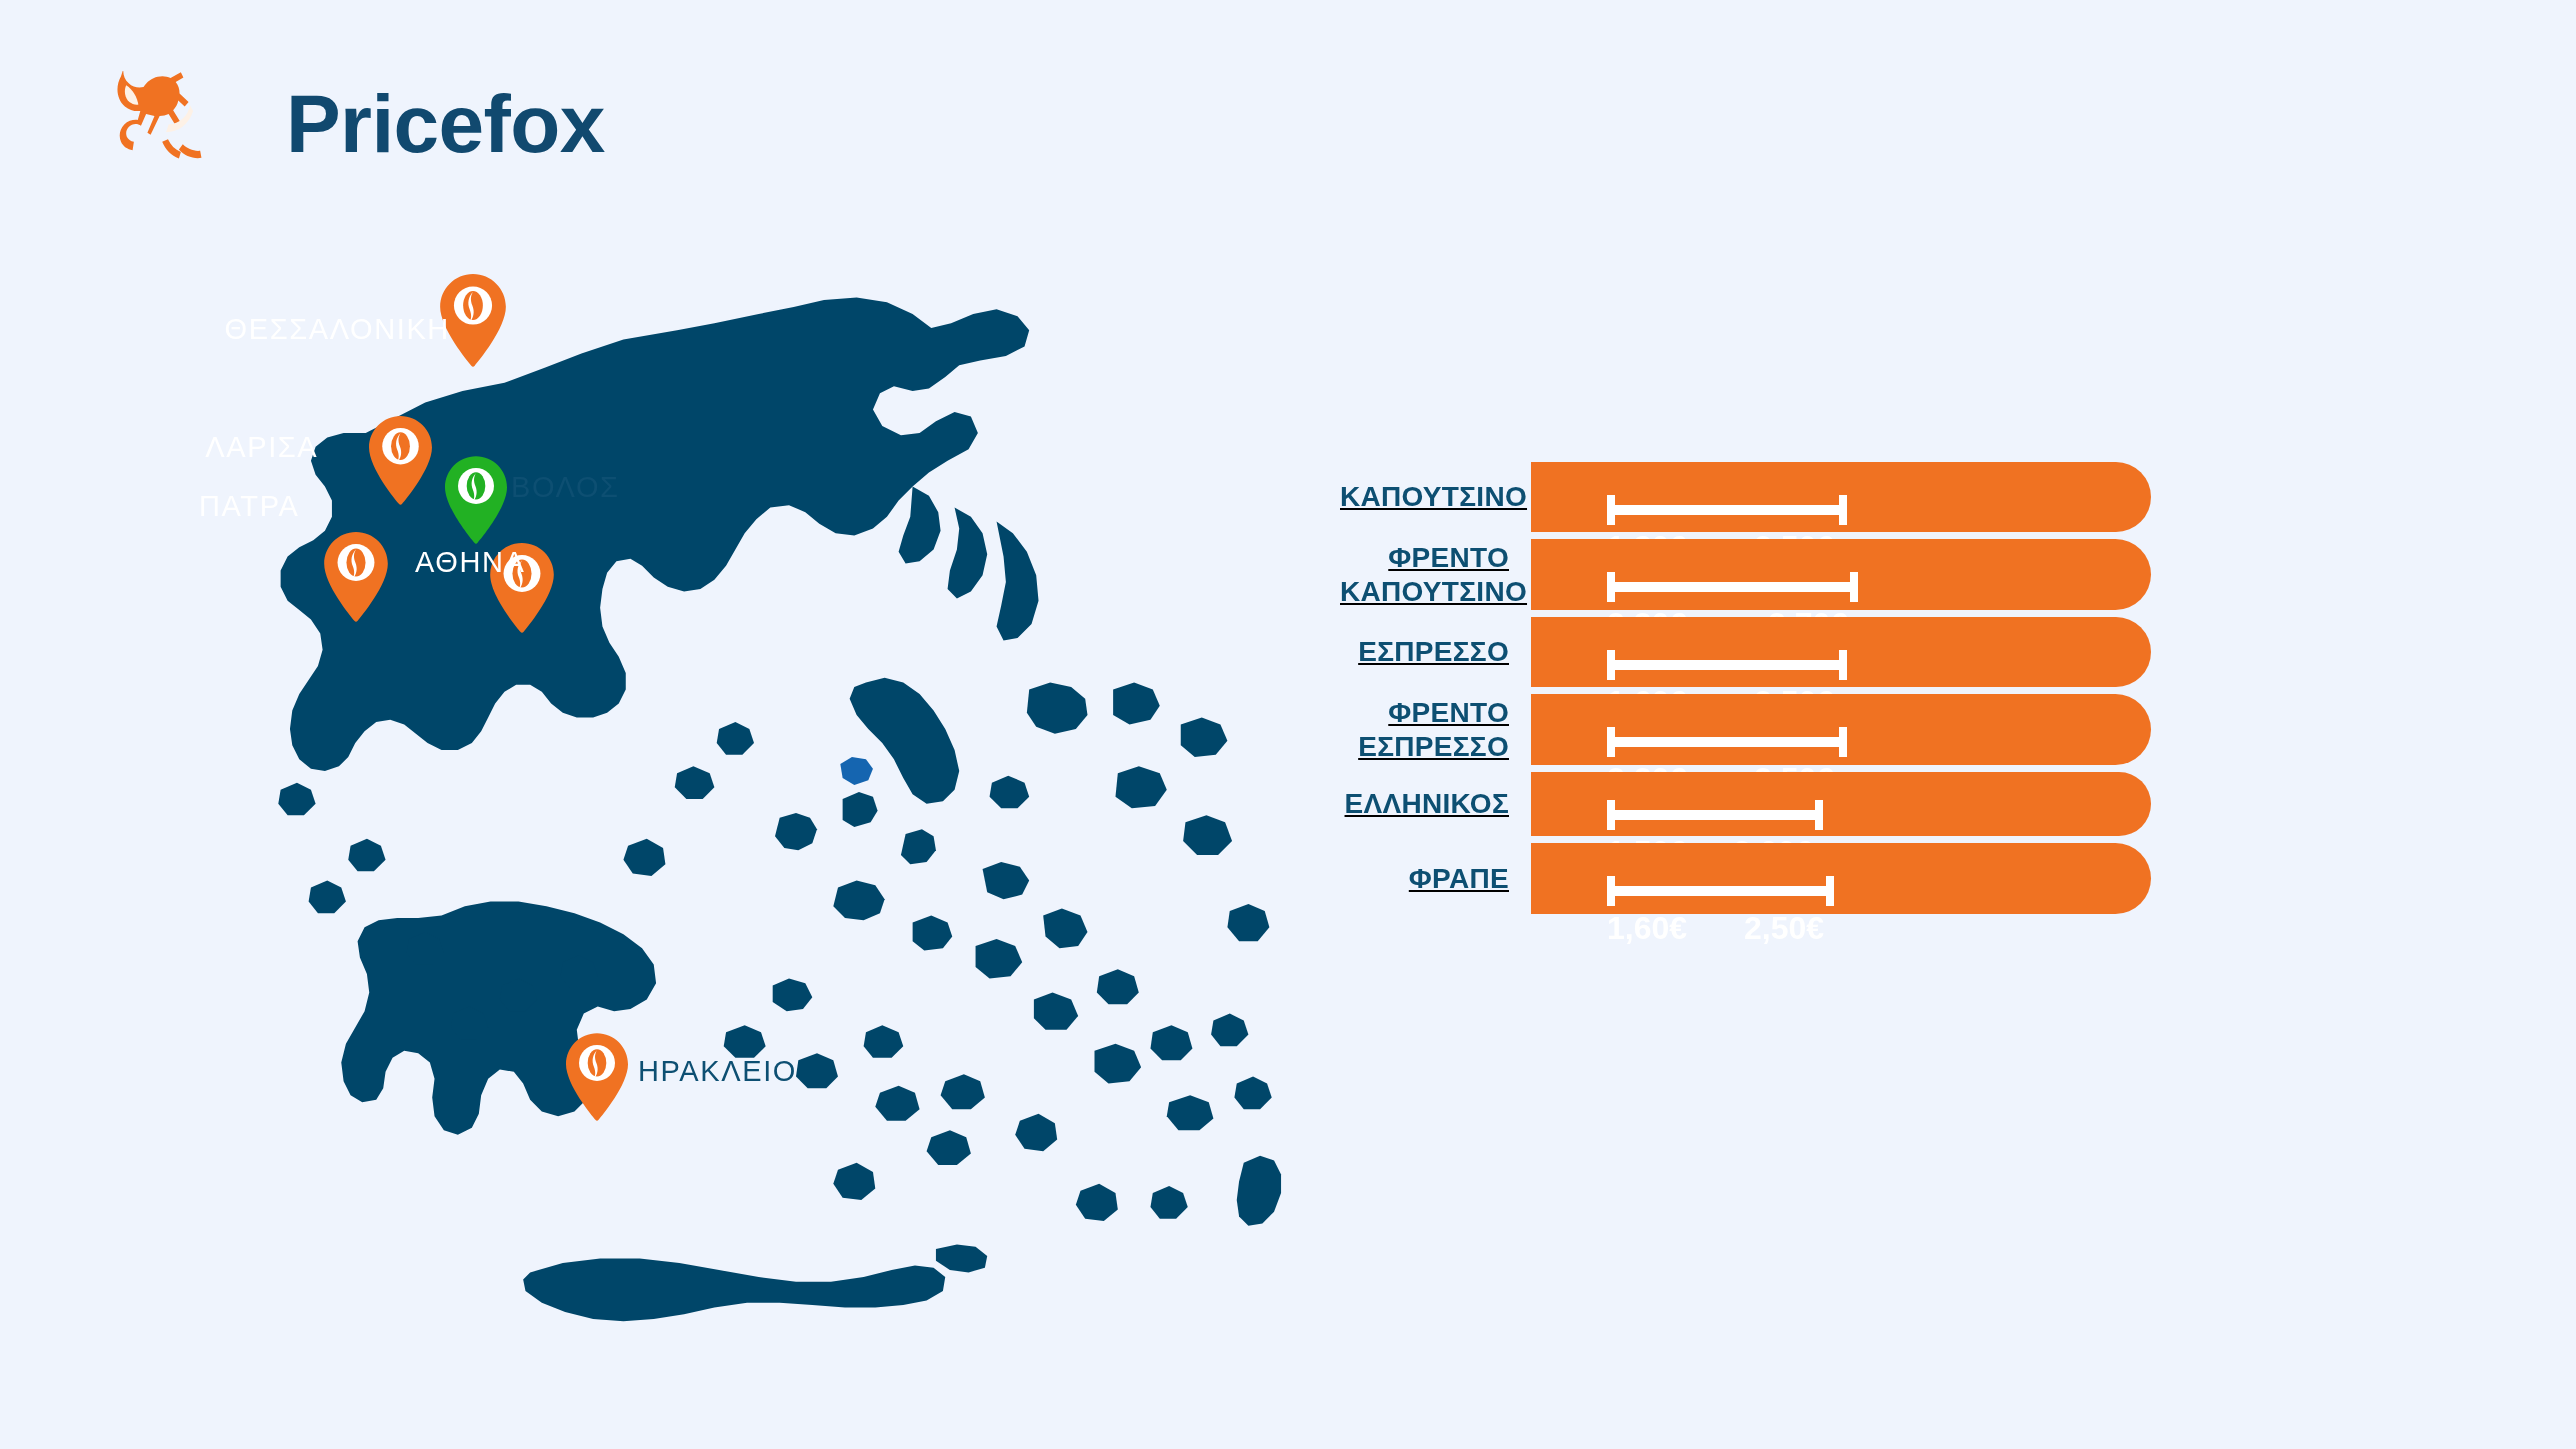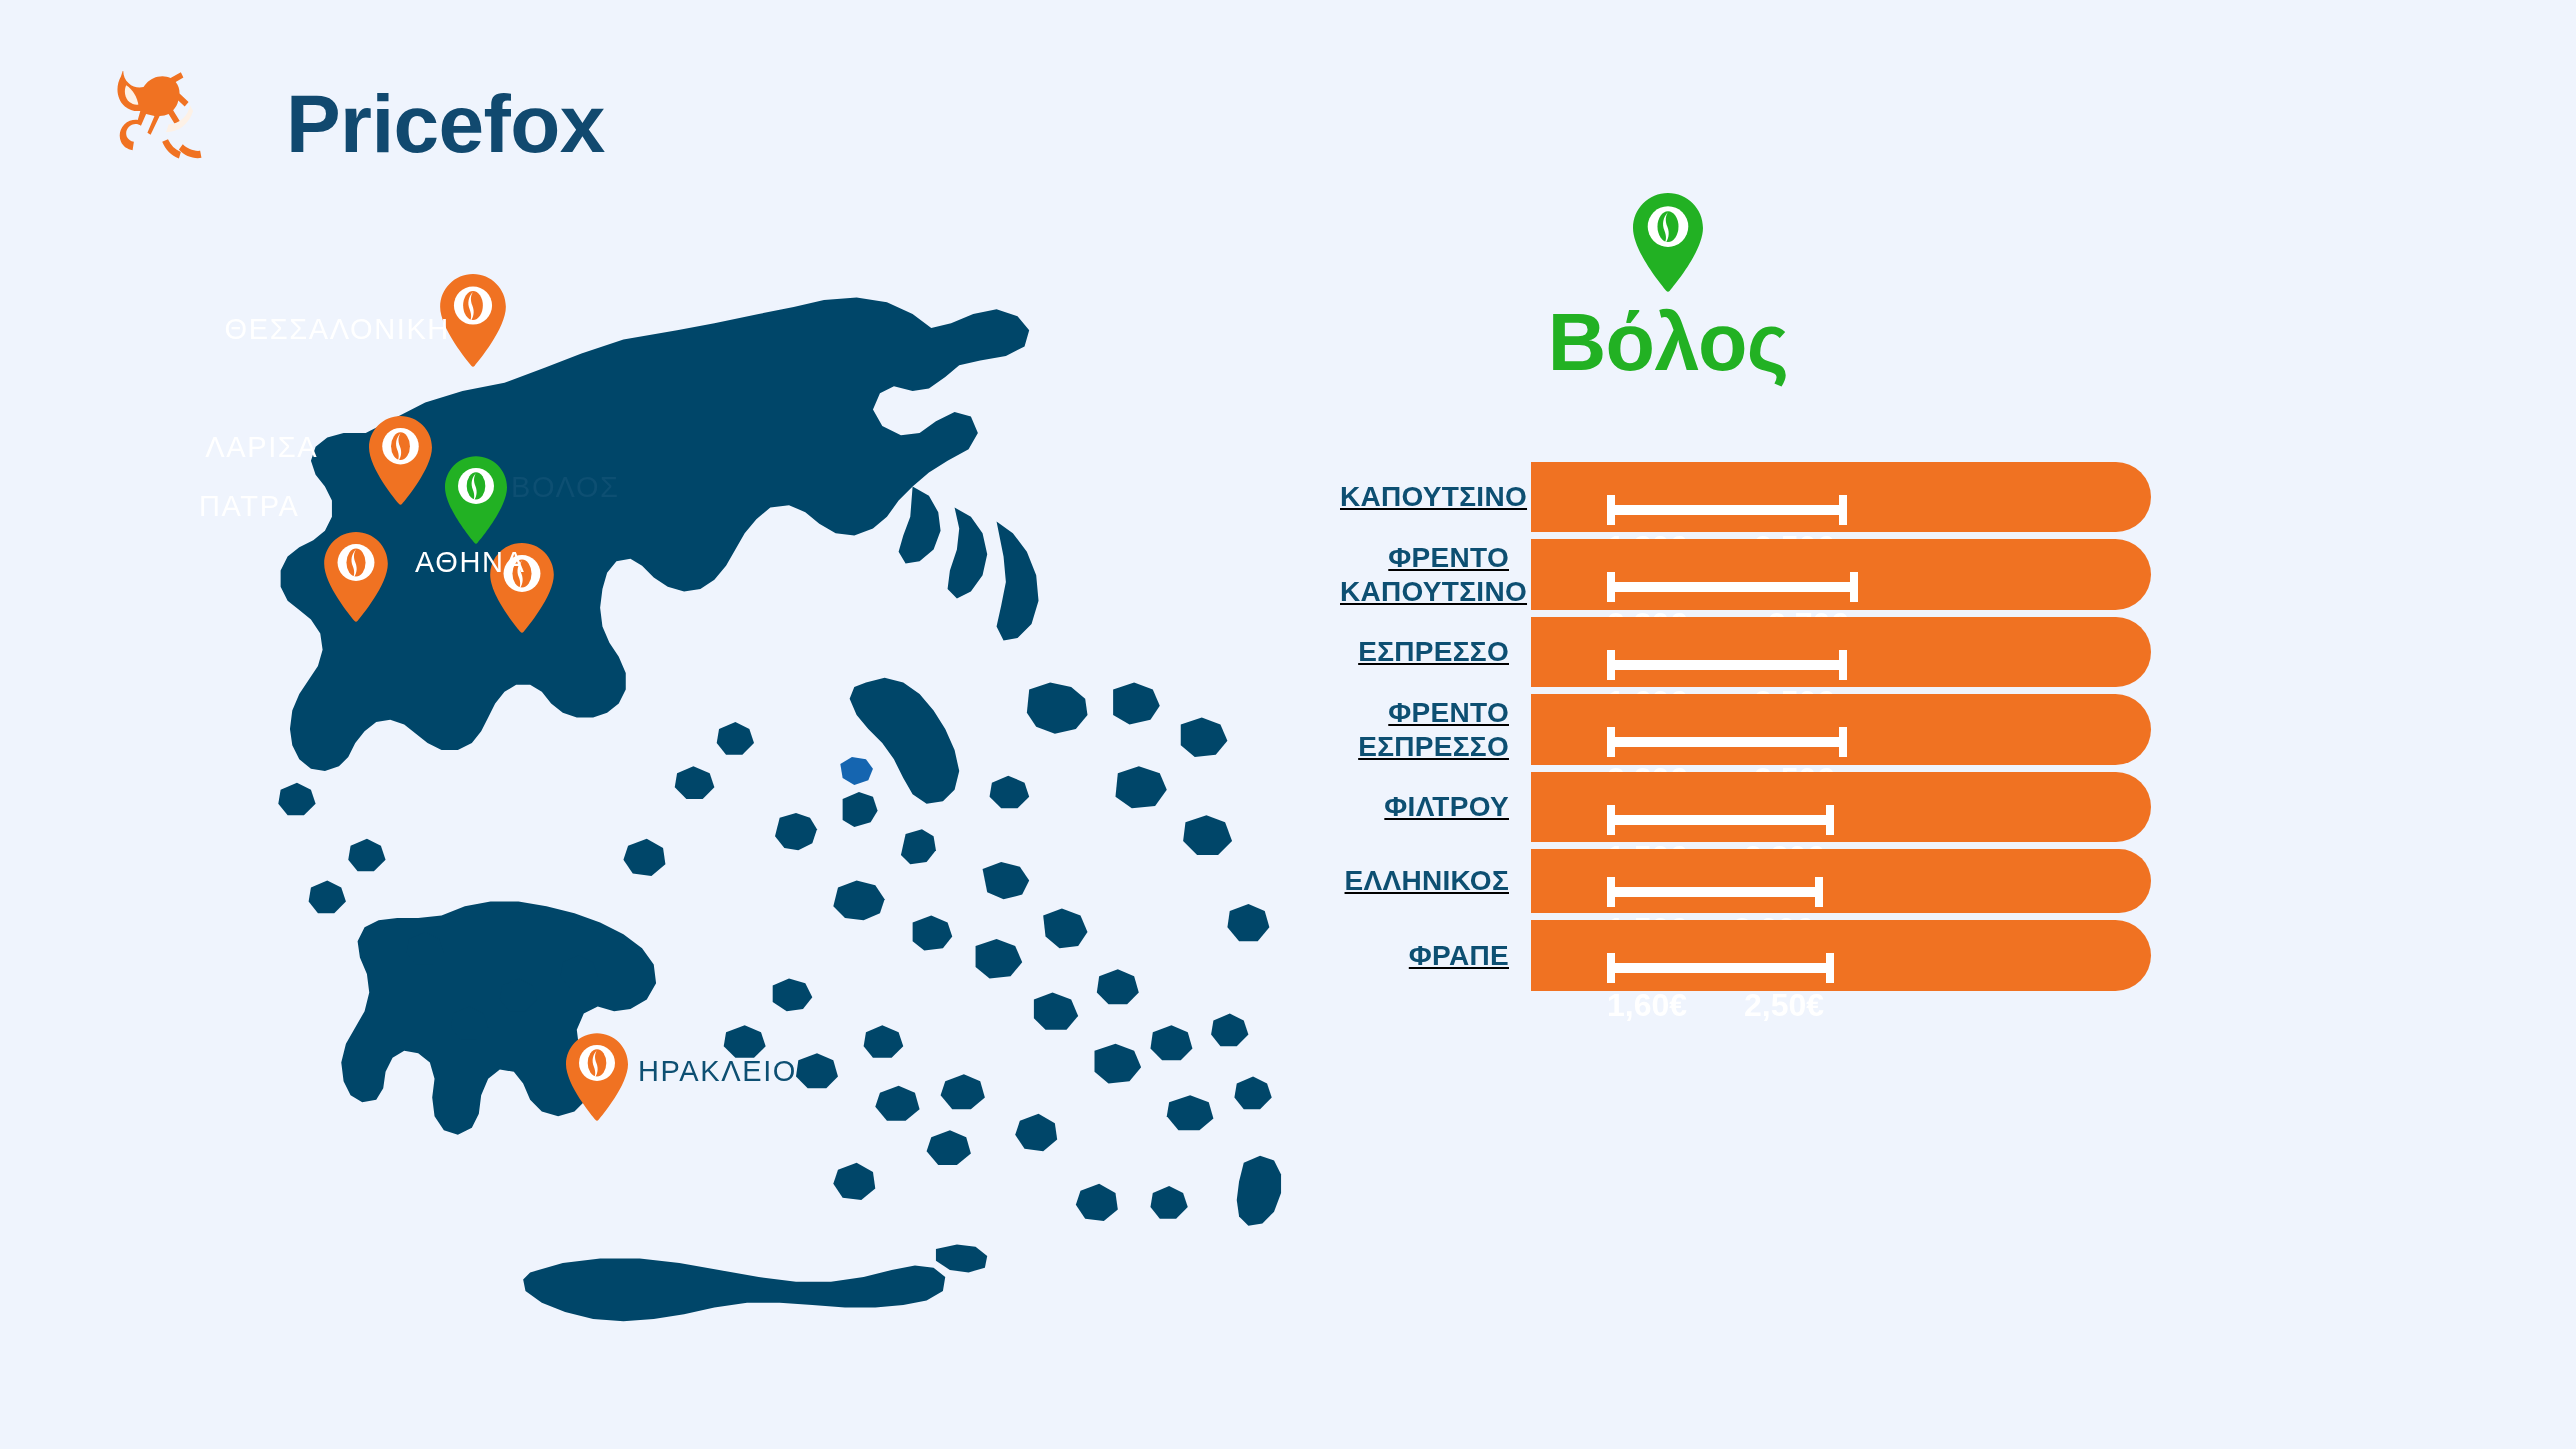--- a/index.html
+++ b/index.html
@@ -294,31 +294,20 @@
       <svg viewBox="0 0 100 143" xmlns="http://www.w3.org/2000/svg">
         <path fill="#f07222" d="M50 0C22.4 0 0 22.4 0 50c0 33 42 83 47.4 89.6a3.4 3.4 0 0 0 5.2 0C58 133 100 83 100 50 100 22.4 77.6 0 50 0z"></path>
         <circle cx="50" cy="48" r="29" fill="#ffffff"></circle>
         <ellipse cx="50" cy="48" rx="15" ry="22" fill="#f07222"></ellipse>
         <path d="M50 27c-7 8-9 17-5 27 3 8 3 14-1 21 7-8 9-17 5-27-3-8-3-14 1-21z" fill="#ffffff"></path>
       </svg>
     </div>
     <div class="map-label on-sea" style="left:425px; top:844px;">ΗΡΑΚΛΕΙΟ</div>
   </div>
 
-  <div id="city-head">
-    <span class="pin">
-      <svg viewBox="0 0 100 143" xmlns="http://www.w3.org/2000/svg">
-        <path fill="#22b123" d="M50 0C22.4 0 0 22.4 0 50c0 33 42 83 47.4 89.6a3.4 3.4 0 0 0 5.2 0C58 133 100 83 100 50 100 22.4 77.6 0 50 0z"></path>
-        <circle cx="50" cy="48" r="29" fill="#ffffff"></circle>
-        <ellipse cx="50" cy="48" rx="15" ry="22" fill="#22b123"></ellipse>
-        <path d="M50 27c-7 8-9 17-5 27 3 8 3 14-1 21 7-8 9-17 5-27-3-8-3-14 1-21z" fill="#ffffff"></path>
-      </svg>
-    </span>
-    <div class="name">Βόλος</div>
-  </div>
 
   <div id="rows">
 
     <div class="row">
       <div class="row-label">ΚΑΠΟΥΤΣΙΝΟ</div>
       <div class="row-bar" style="height:70px;">
         <div class="gauge" style="width:240px;">
           <div class="ibeam">
             <div class="stem"></div>
             <div class="cap left"></div>
@@ -378,36 +367,20 @@
             <div class="cap right"></div>
           </div>
           <div class="prices">
             <span class="price min">2,20€</span>
             <span class="price max" style="left:147px;">2,50€</span>
           </div>
         </div>
       </div>
     </div>
 
-    <div class="row">
-      <div class="row-label">ΦΙΛΤΡΟΥ</div>
-      <div class="row-bar" style="height:70px;">
-        <div class="gauge" style="width:227px;">
-          <div class="ibeam">
-            <div class="stem"></div>
-            <div class="cap left"></div>
-            <div class="cap right"></div>
-          </div>
-          <div class="prices">
-            <span class="price min">1,50€</span>
-            <span class="price max" style="left:137px;">2,30€</span>
-          </div>
-        </div>
-      </div>
-    </div>
 
     <div class="row">
       <div class="row-label">ΕΛΛΗΝΙΚΟΣ</div>
       <div class="row-bar" style="height:64px;">
         <div class="gauge" style="width:216px; top:28px;">
           <div class="ibeam">
             <div class="stem"></div>
             <div class="cap left"></div>
             <div class="cap right"></div>
           </div>

